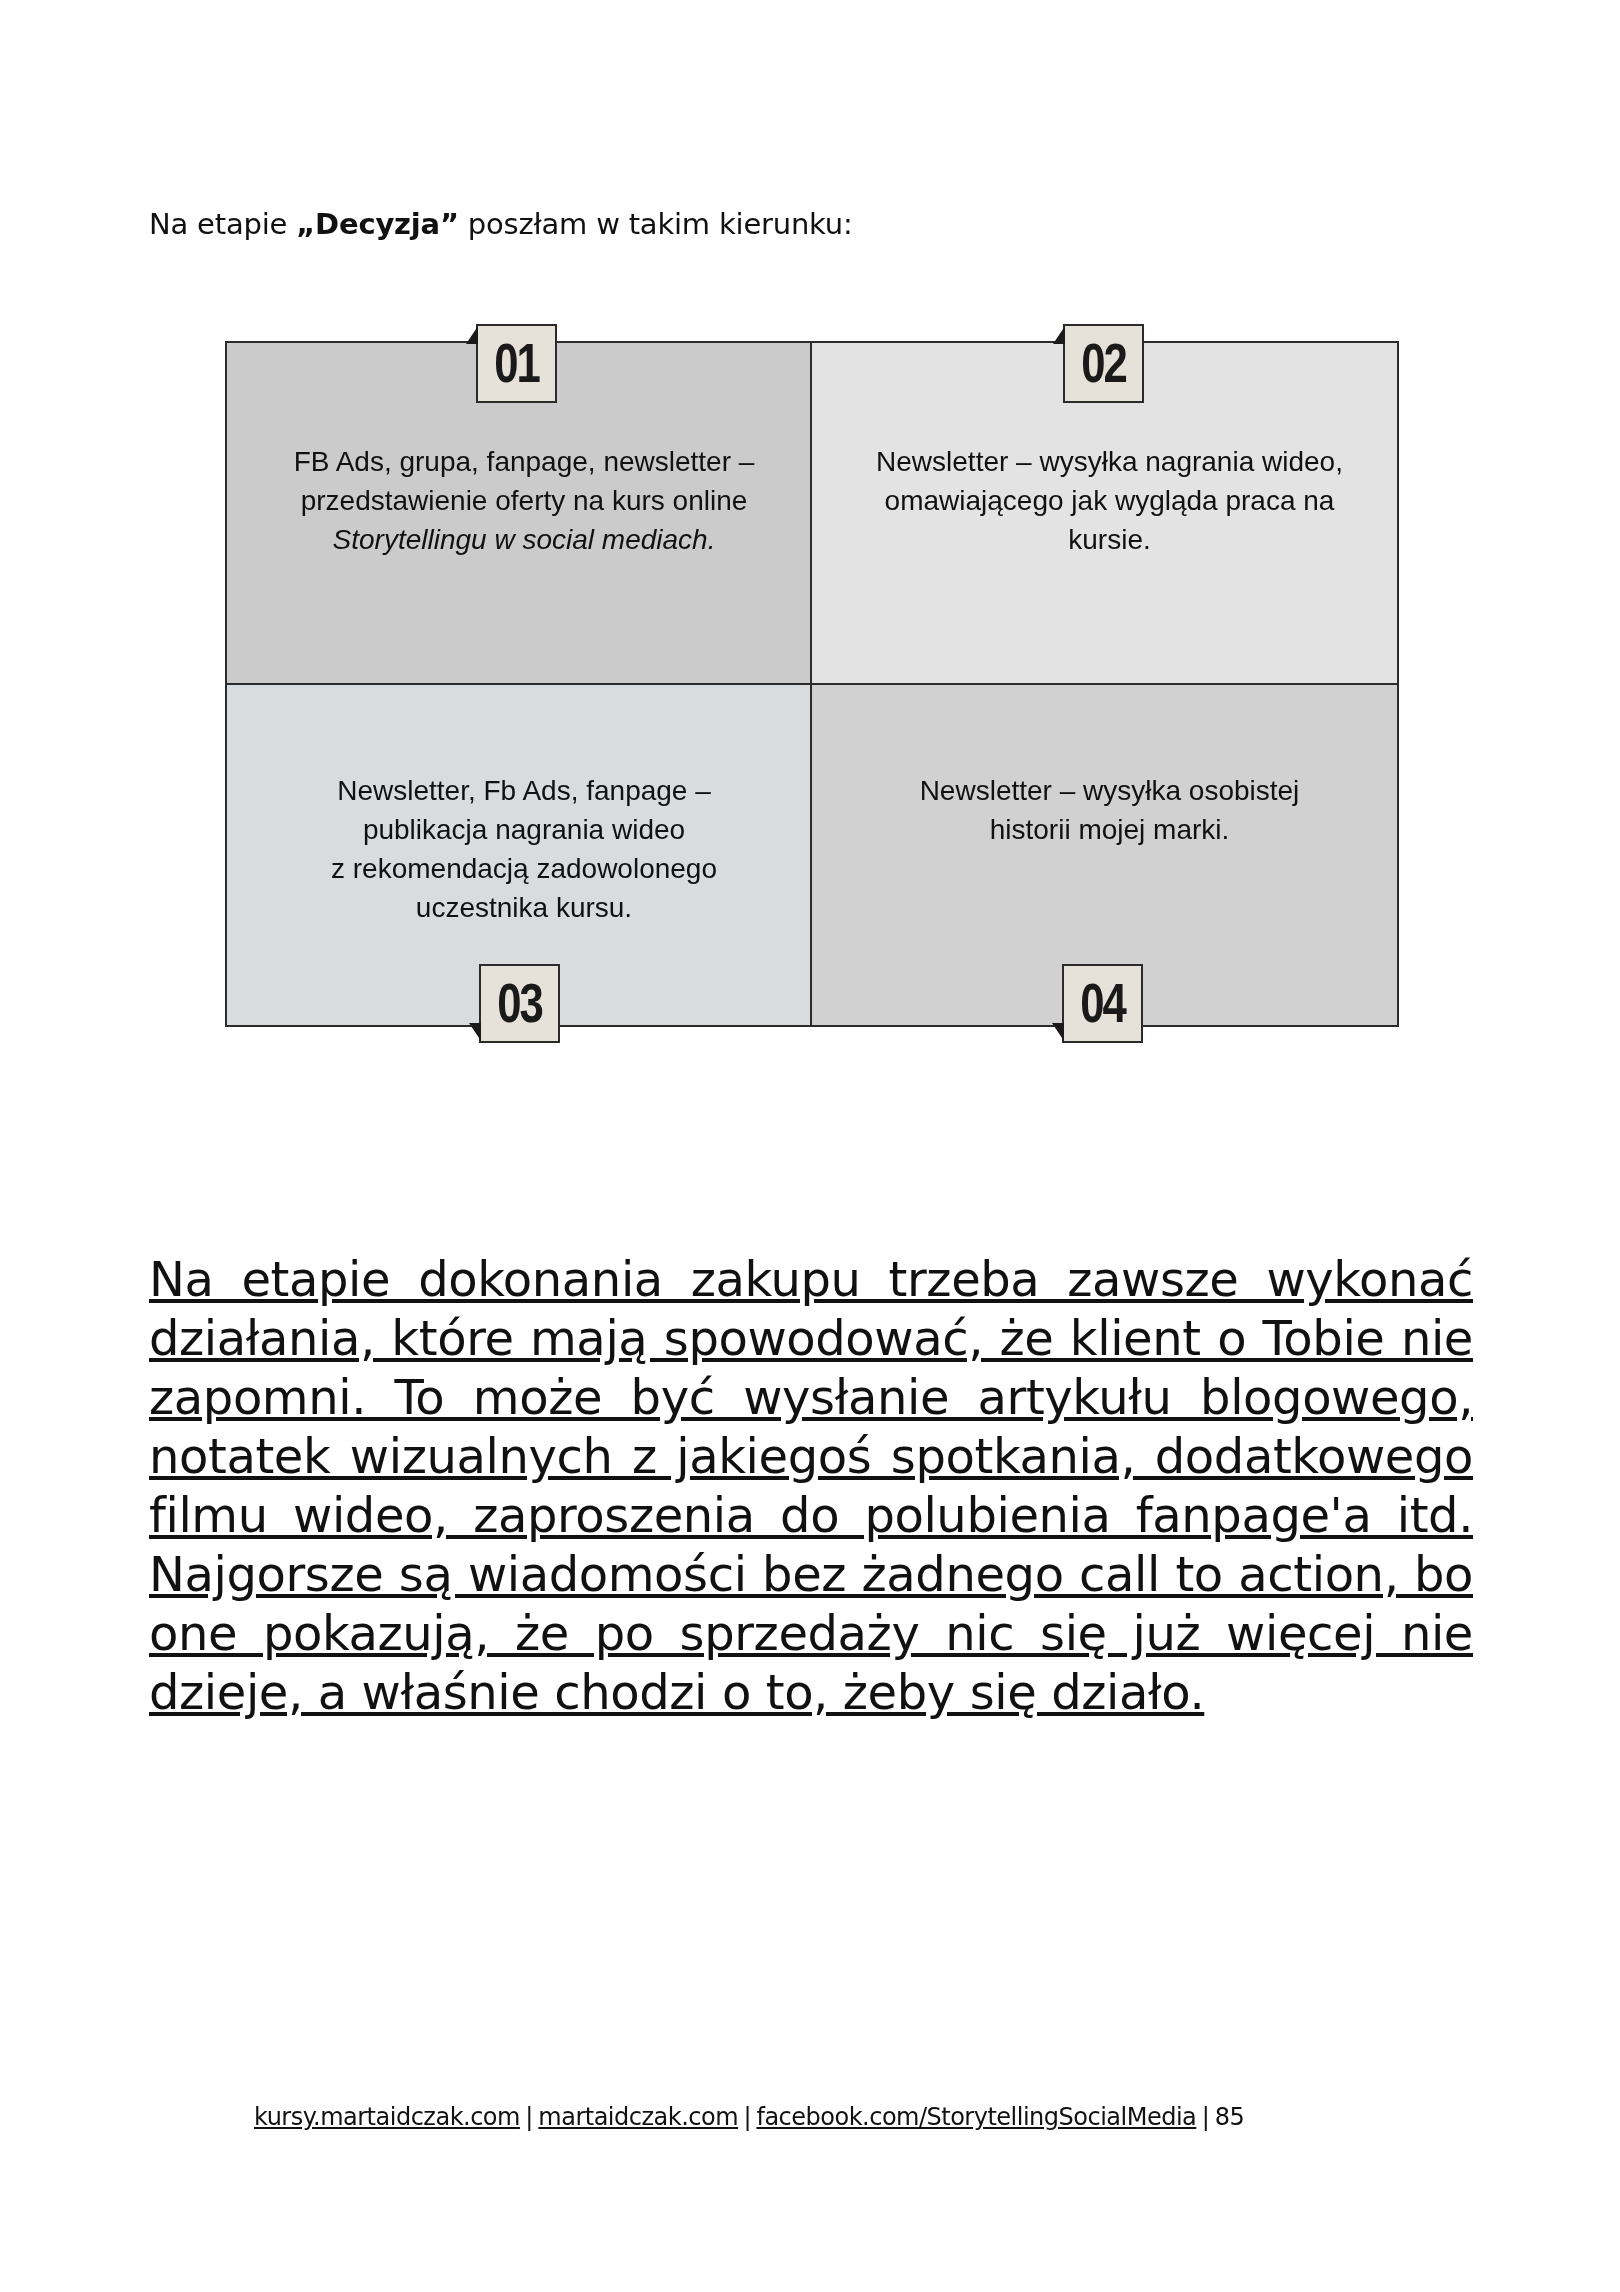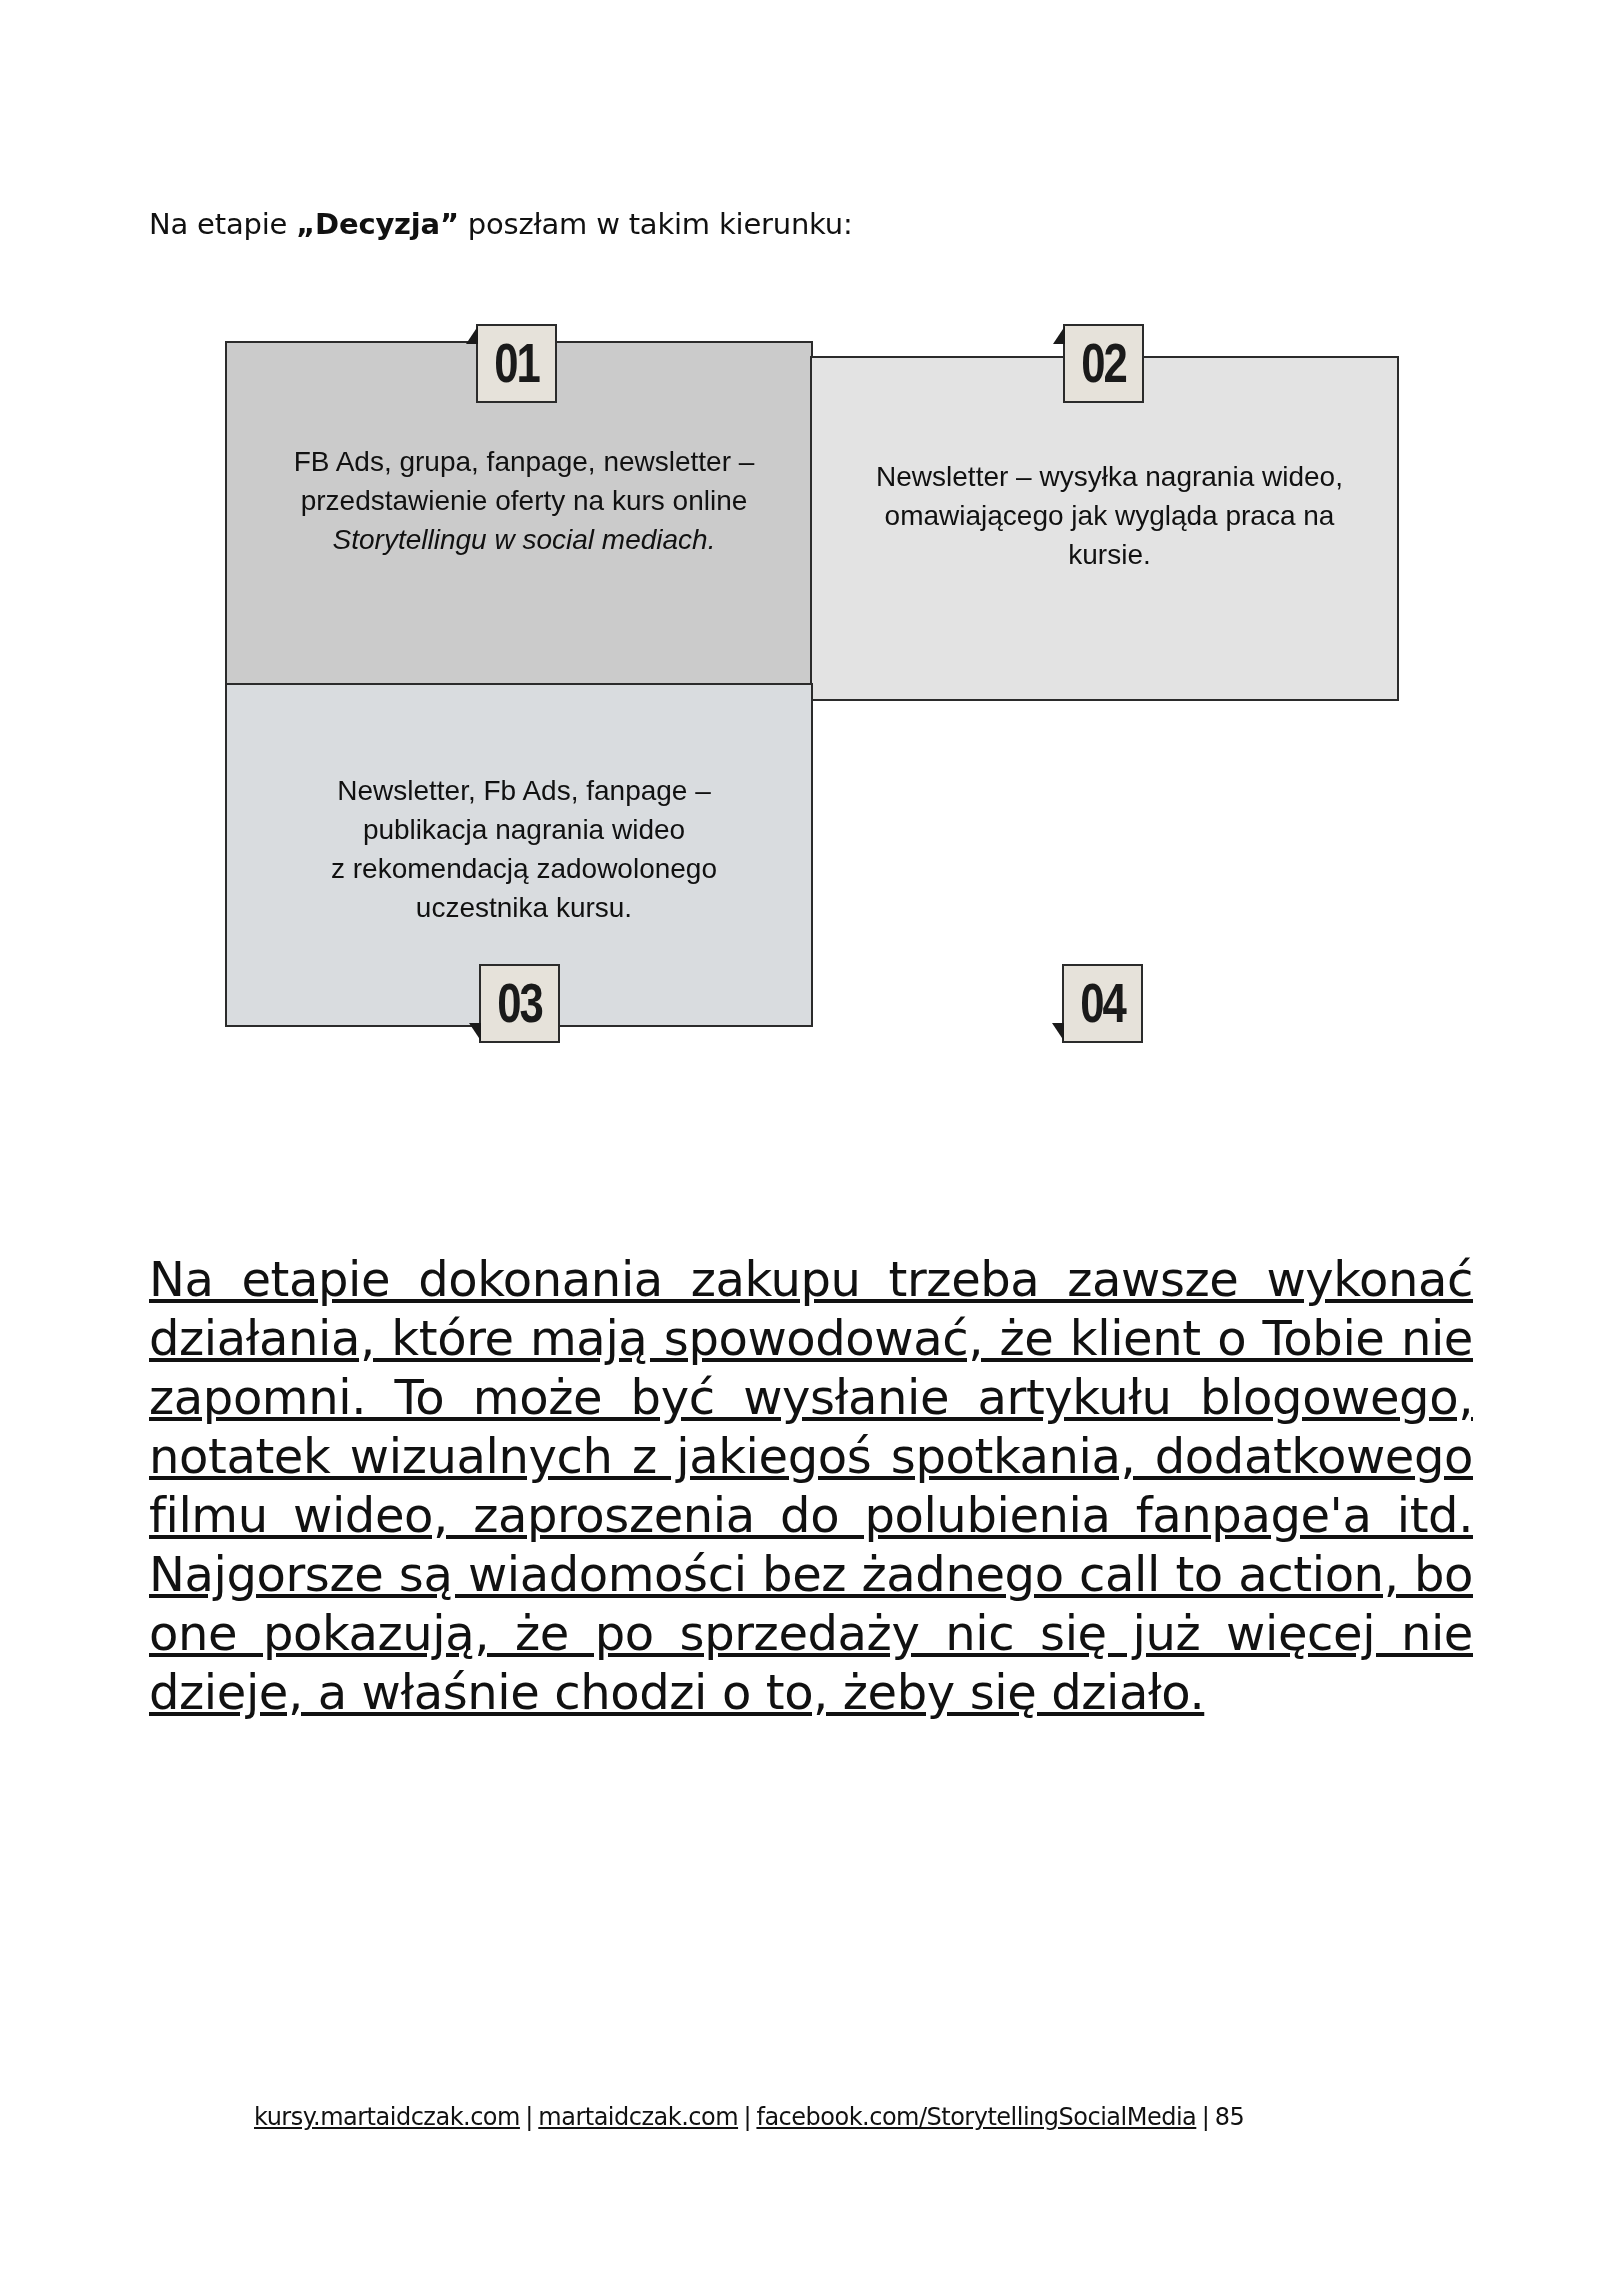--- a/index.html
+++ b/index.html
@@ -4,21 +4,21 @@
 <style>
   html, body { margin: 0; padding: 0; background: #ffffff; }
   body { width: 1620px; height: 2293px; position: relative; overflow: hidden;
          font-family: "DejaVu Sans", sans-serif; color: #111; }
   .heading { position: absolute; left: 149px; top: 199px; font-size: 29px; line-height: 50px; white-space: nowrap; letter-spacing: -0.2px; }
   .heading b { font-weight: bold; }
 
   .diagram { position: absolute; left: 225px; top: 341px; width: 1174px; height: 686px; }
   .quad { position: absolute; box-sizing: border-box; border: 2.7px solid #2b2b2b; }
   .q1 { left: 0; top: 0; width: 588px; height: 345px; background: #cbcbcb; }
-  .q2 { left: 585px; top: 15px; width: 589px; height: 345px; background: #e3e3e3; }
+  .q2 { left: 585px; top: 0; width: 589px; height: 345px; background: #e3e3e3; }
   .q3 { left: 0; top: 342px; width: 588px; height: 344px; background: #d9dcdf; }
   .q4 { left: 585px; top: 342px; width: 589px; height: 344px; background: #d1d1d1; }
 
   .qtext { position: absolute; left: 0; right: 0; text-align: center;
            font-family: "Liberation Sans", sans-serif; font-size: 28px; line-height: 39px; color: #111; white-space: pre-line; padding-left: 10px; }
   .q1 .qtext, .q2 .qtext { top: 99px; }
   .q3 .qtext { top: 86px; }
   .q4 .qtext { top: 86px; }
   .qtext i { font-style: italic; }
 
@@ -62,20 +62,24 @@
     <div class="qtext">Newsletter – wysyłka nagrania wideo,
 omawiającego jak wygląda praca na
 kursie.</div>
   </div>
   <div class="quad q3">
     <div class="qtext">Newsletter, Fb Ads, fanpage –
 publikacja nagrania wideo
 z rekomendacją zadowolonego
 uczestnika kursu.</div>
   </div>
+  <div class="quad q4">
+    <div class="qtext">Newsletter – wysyłka osobistej
+historii mojej marki.</div>
+  </div>
 
   <div class="tab t1">
     <div class="foldtri ft-top"></div>
     <span>01</span>
   </div>
   <div class="tab t2">
     <div class="foldtri ft-top"></div>
     <span>02</span>
   </div>
   <div class="tab t3">

